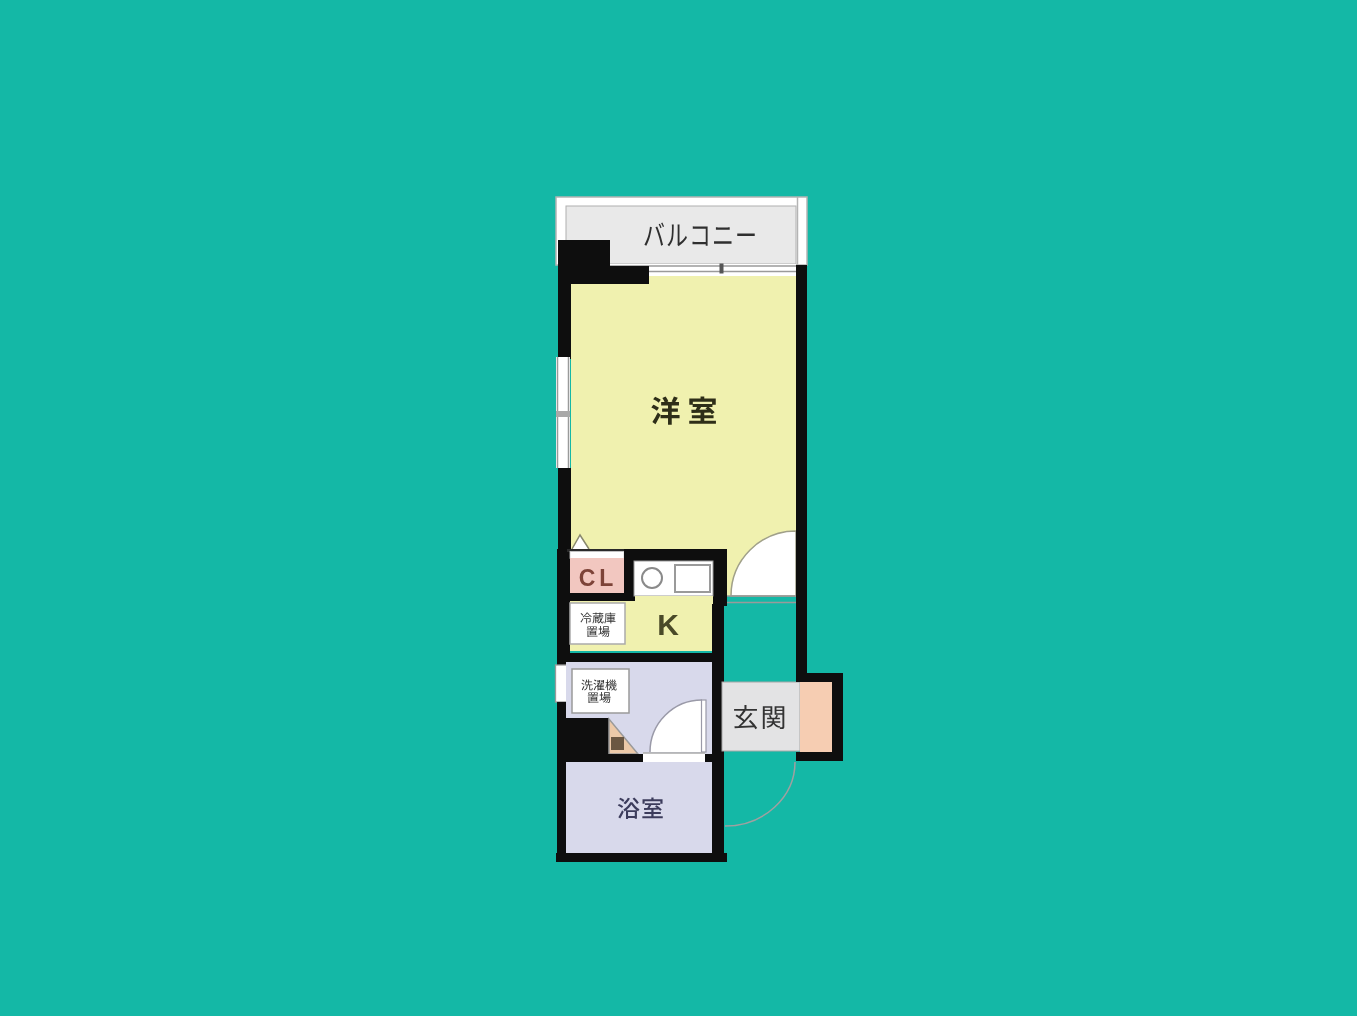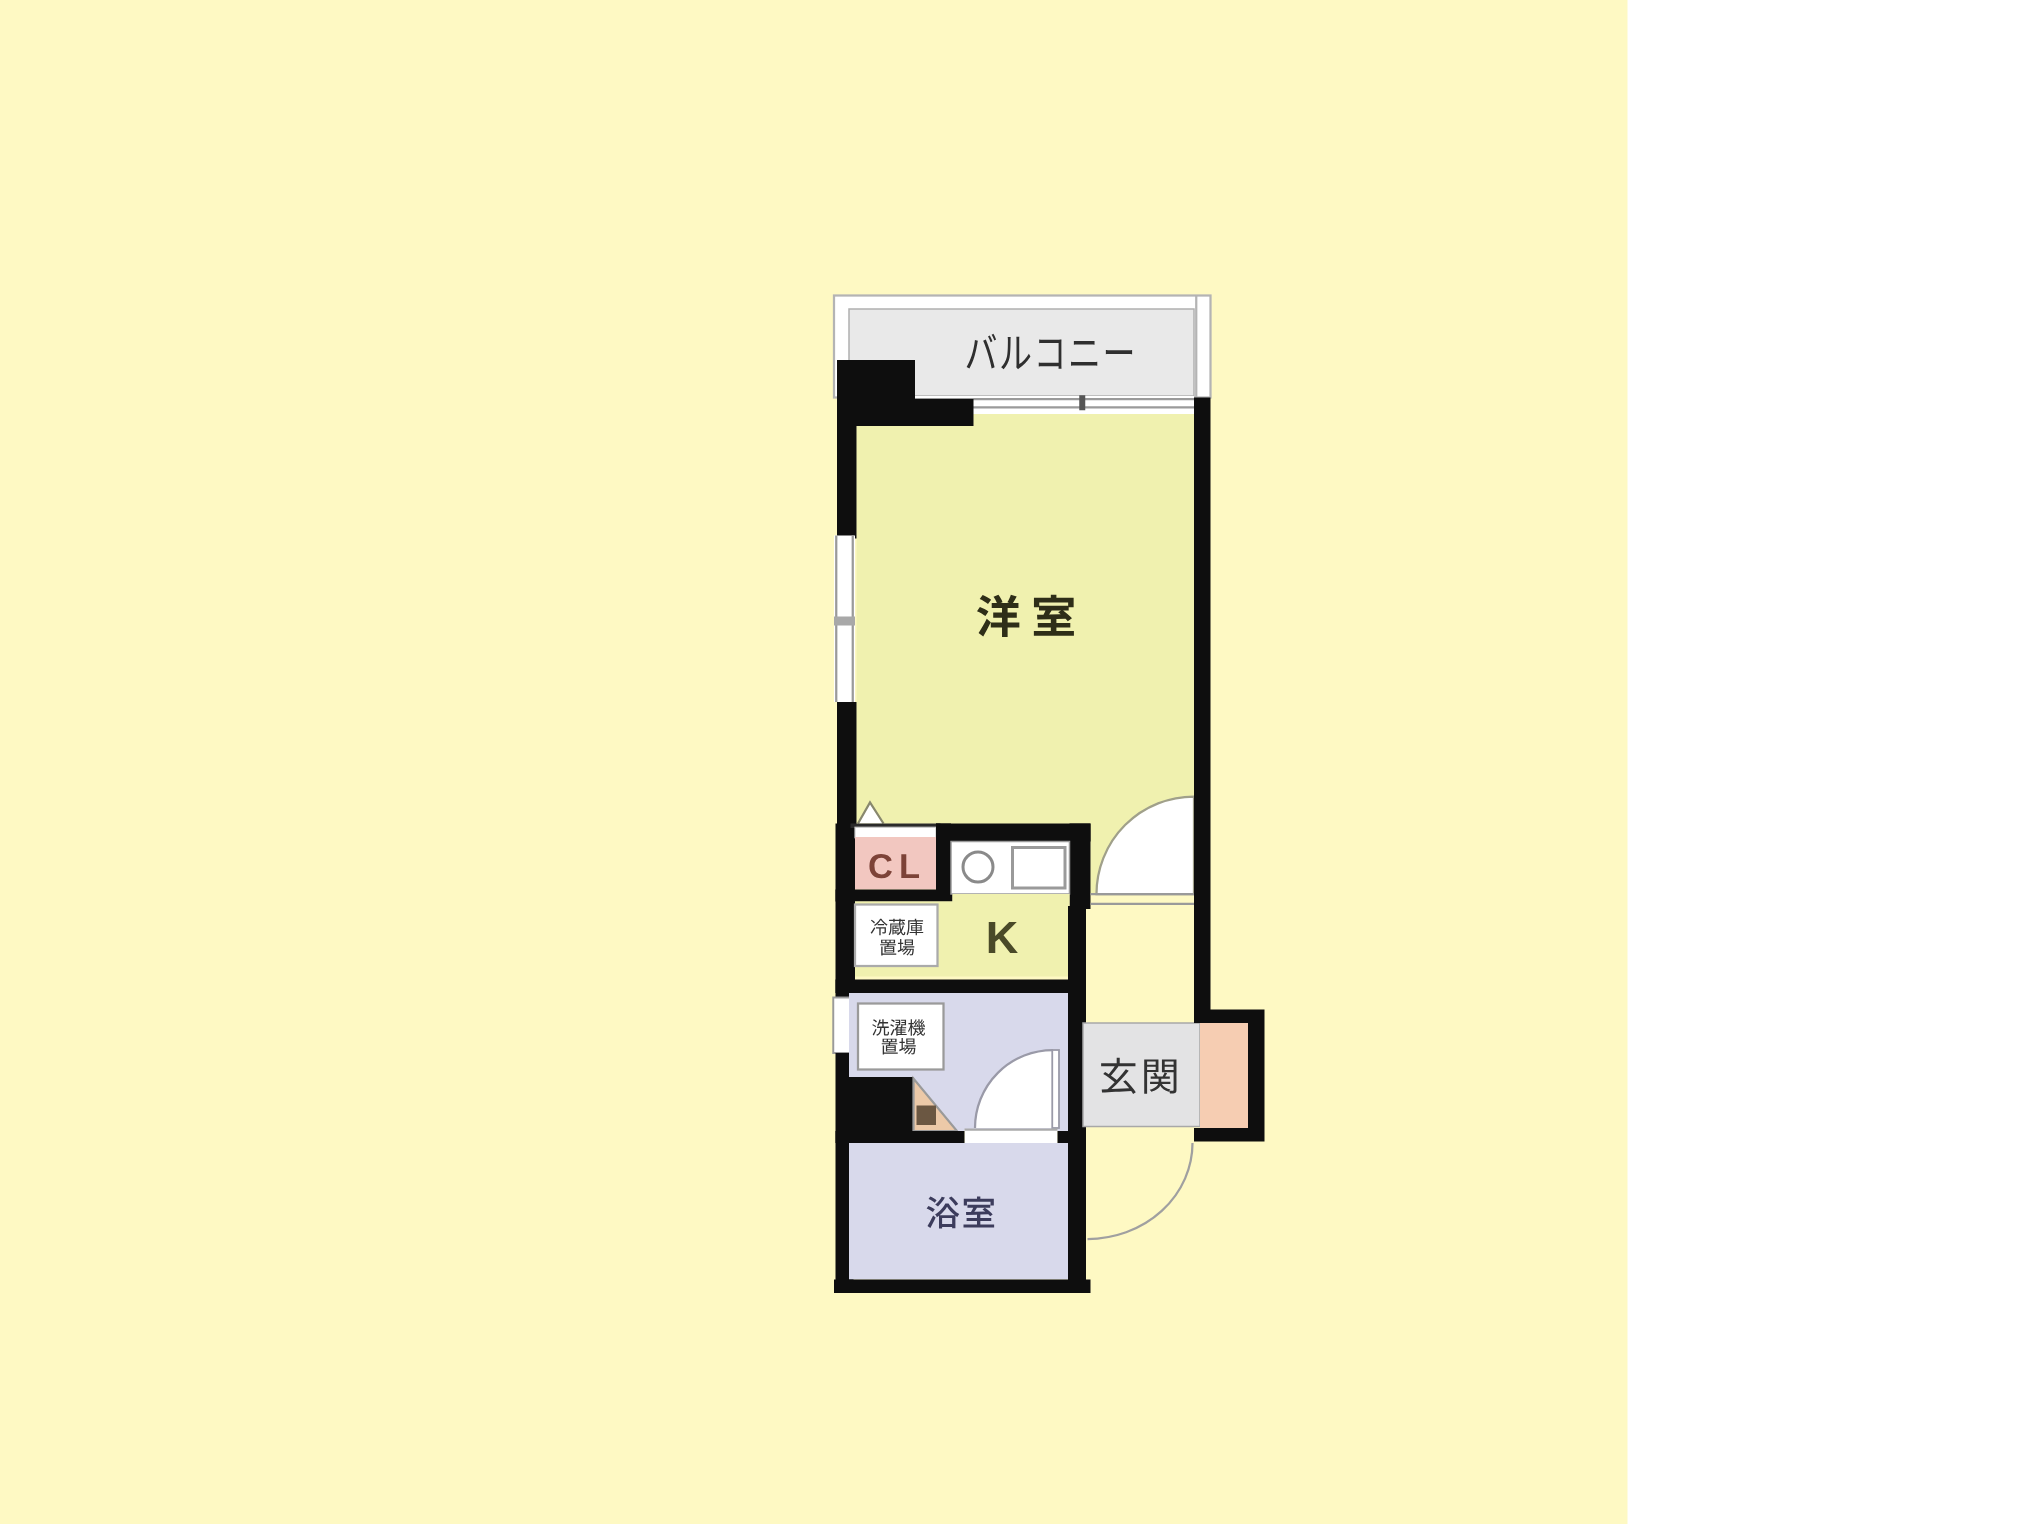--- a/index.html
+++ b/index.html
@@ -1,16 +1,16 @@
 <!DOCTYPE html>
 <html><head>
 <meta charset="utf-8">
 <style>
   html,body{margin:0;padding:0;background:#ffffff;}
-  .page{position:relative;width:1085px;height:1016px;background:#fef9c3;overflow:hidden;
+  .page{position:relative;width:1357px;height:1016px;background:#14b8a6;overflow:hidden;
         font-family:"Liberation Sans",sans-serif;}
   svg{position:absolute;left:0;top:0;}
 </style>
 </head>
 <body>
 <div class="page">
 <svg width="1357" height="1016" viewBox="0 0 1357 1016">
 
   <g>
     <rect x="556" y="197" width="251" height="68" fill="#ffffff" stroke="#b4b4b4" stroke-width="1.5"></rect>

